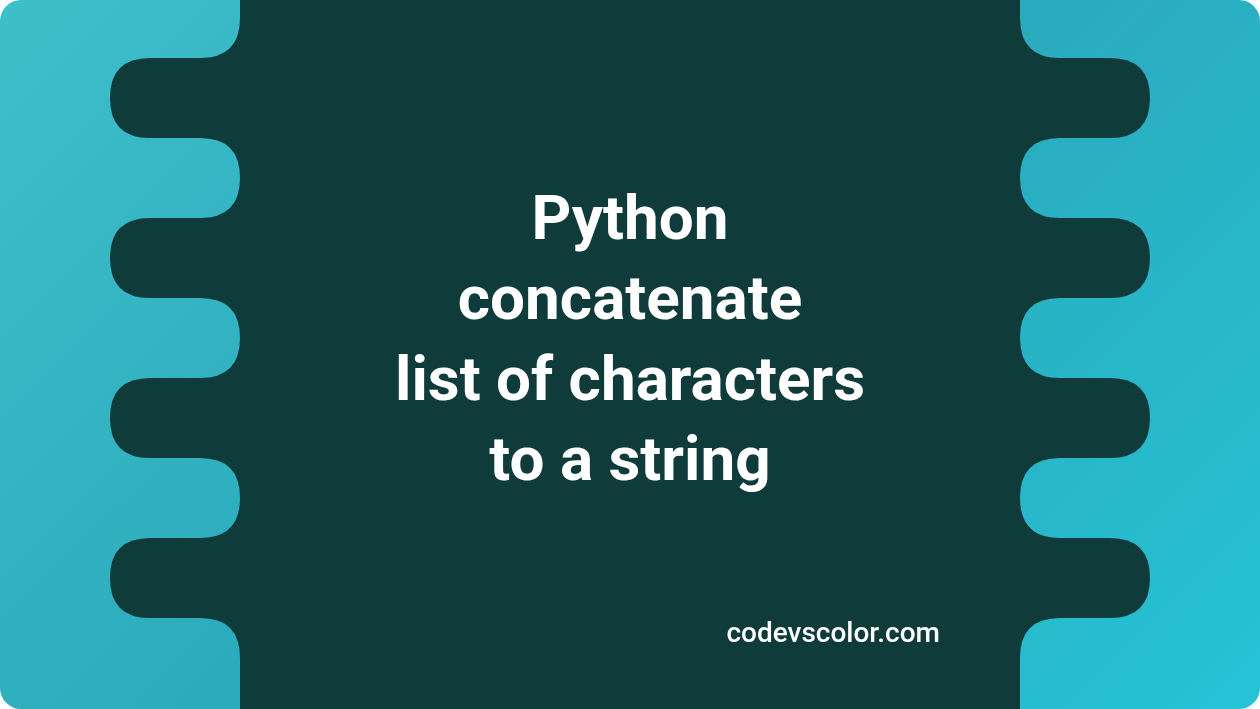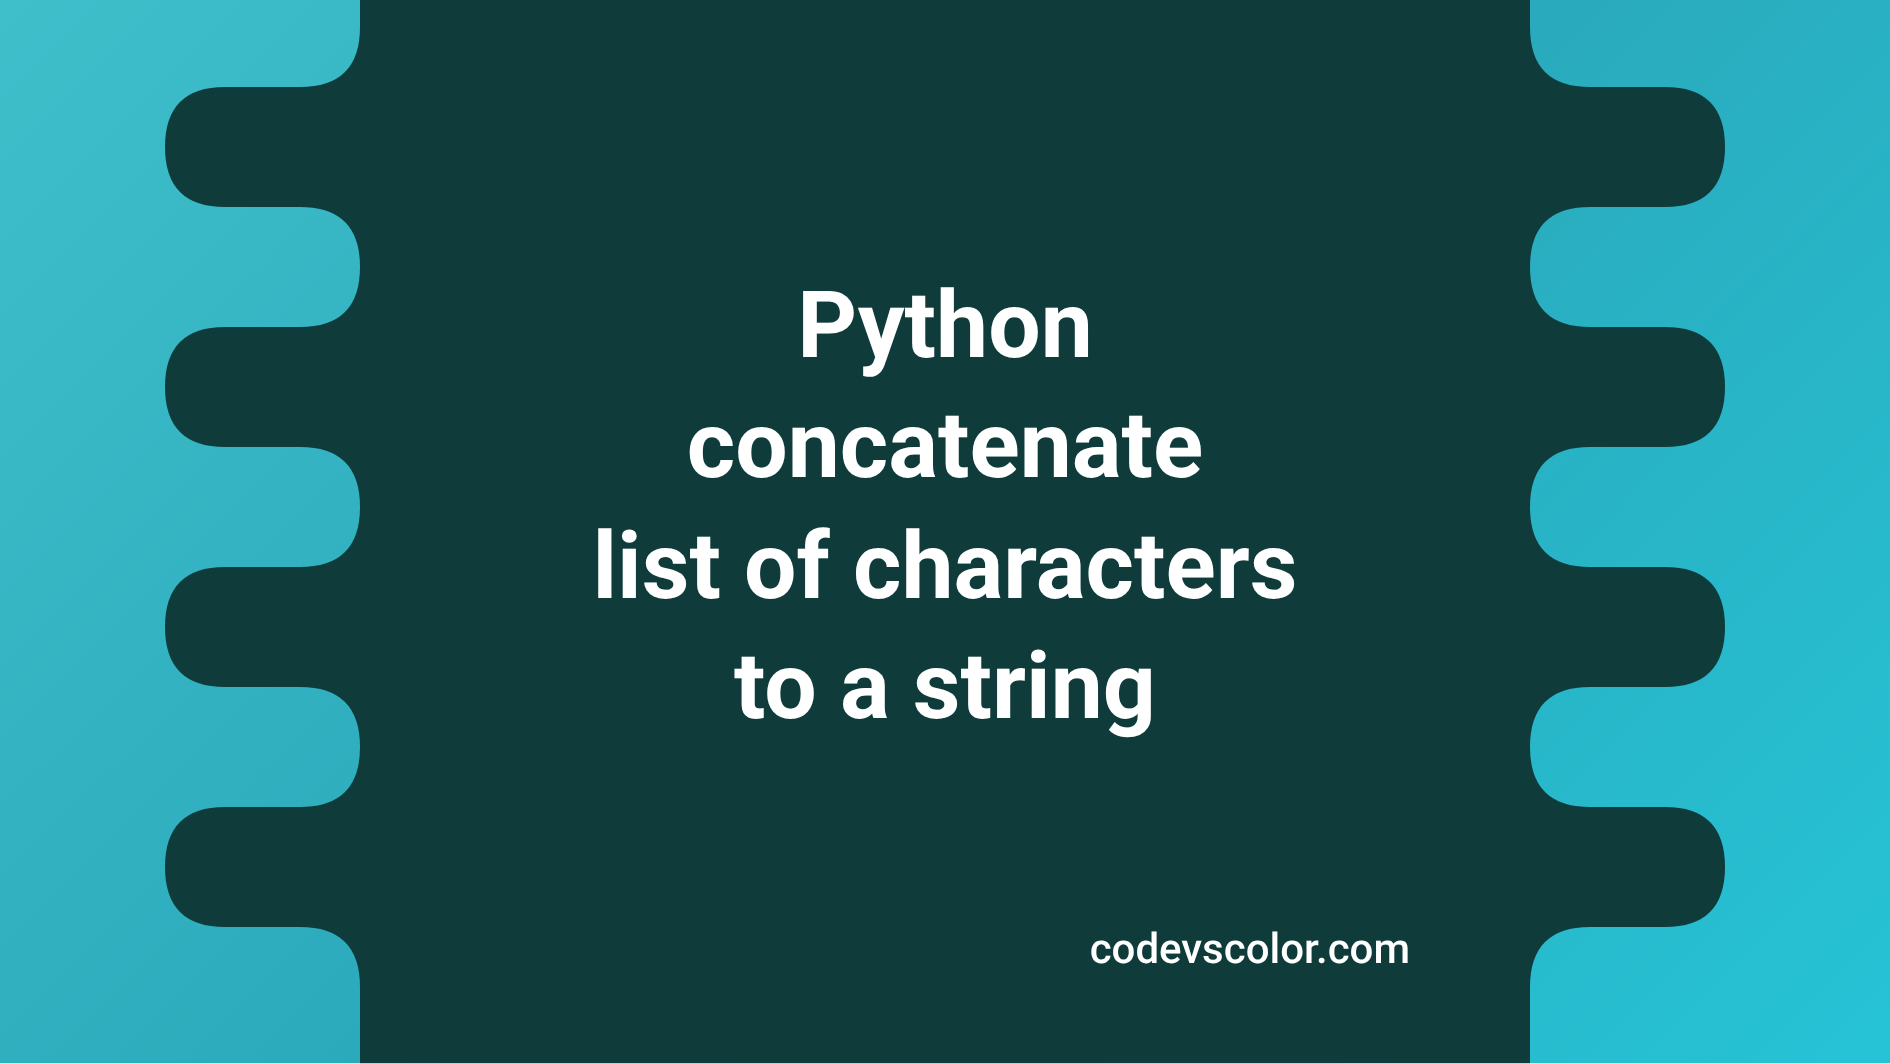--- a/index.html
+++ b/index.html
@@ -2,20 +2,21 @@
 <html><head>
 <meta charset="utf-8">
 <style>
   * { margin: 0; padding: 0; box-sizing: border-box; }
   html, body { width: 1260px; height: 709px; overflow: hidden; }
   .canvas {
     position: relative;
     width: 1260px;
     height: 709px;
     background: linear-gradient(135deg, #3fbfca 0%, #2aa9bb 50%, #26c3d6 100%);
+    border-radius: 21px;
   }
   .blob {
     position: absolute;
     inset: 0;
     width: 1260px;
     height: 709px;
     pointer-events: none;
   }
   .title {
     position: absolute;

